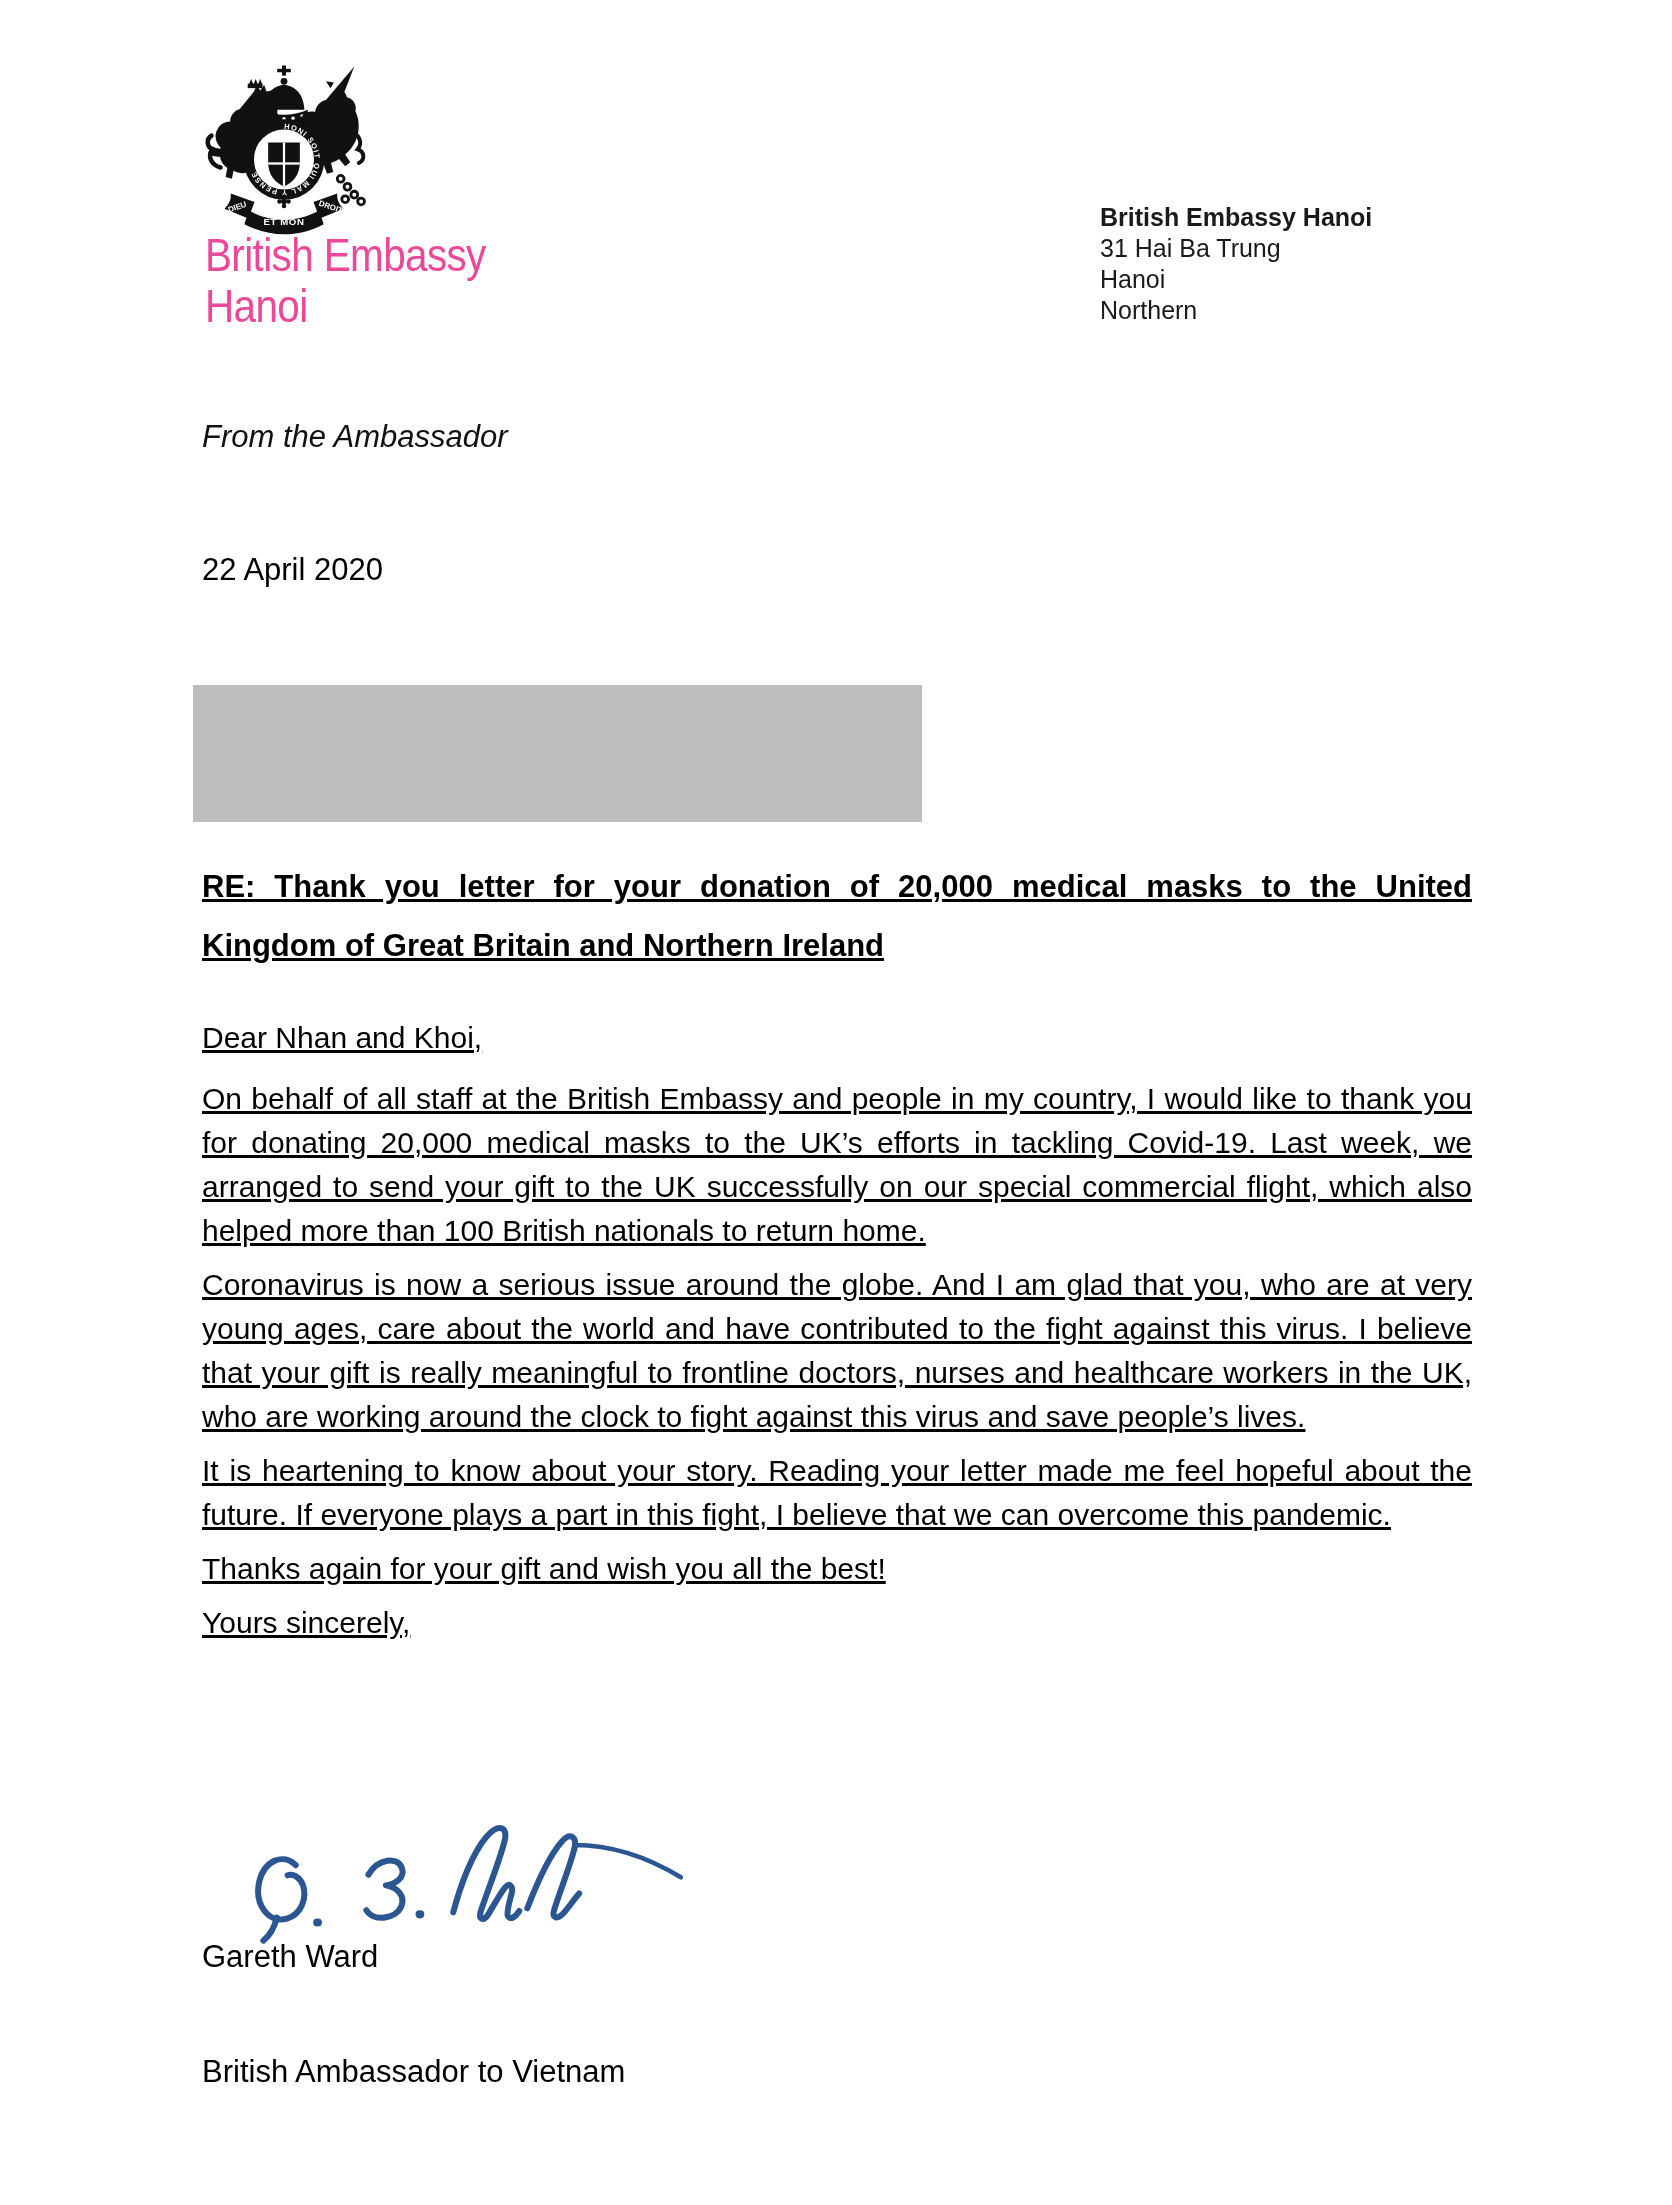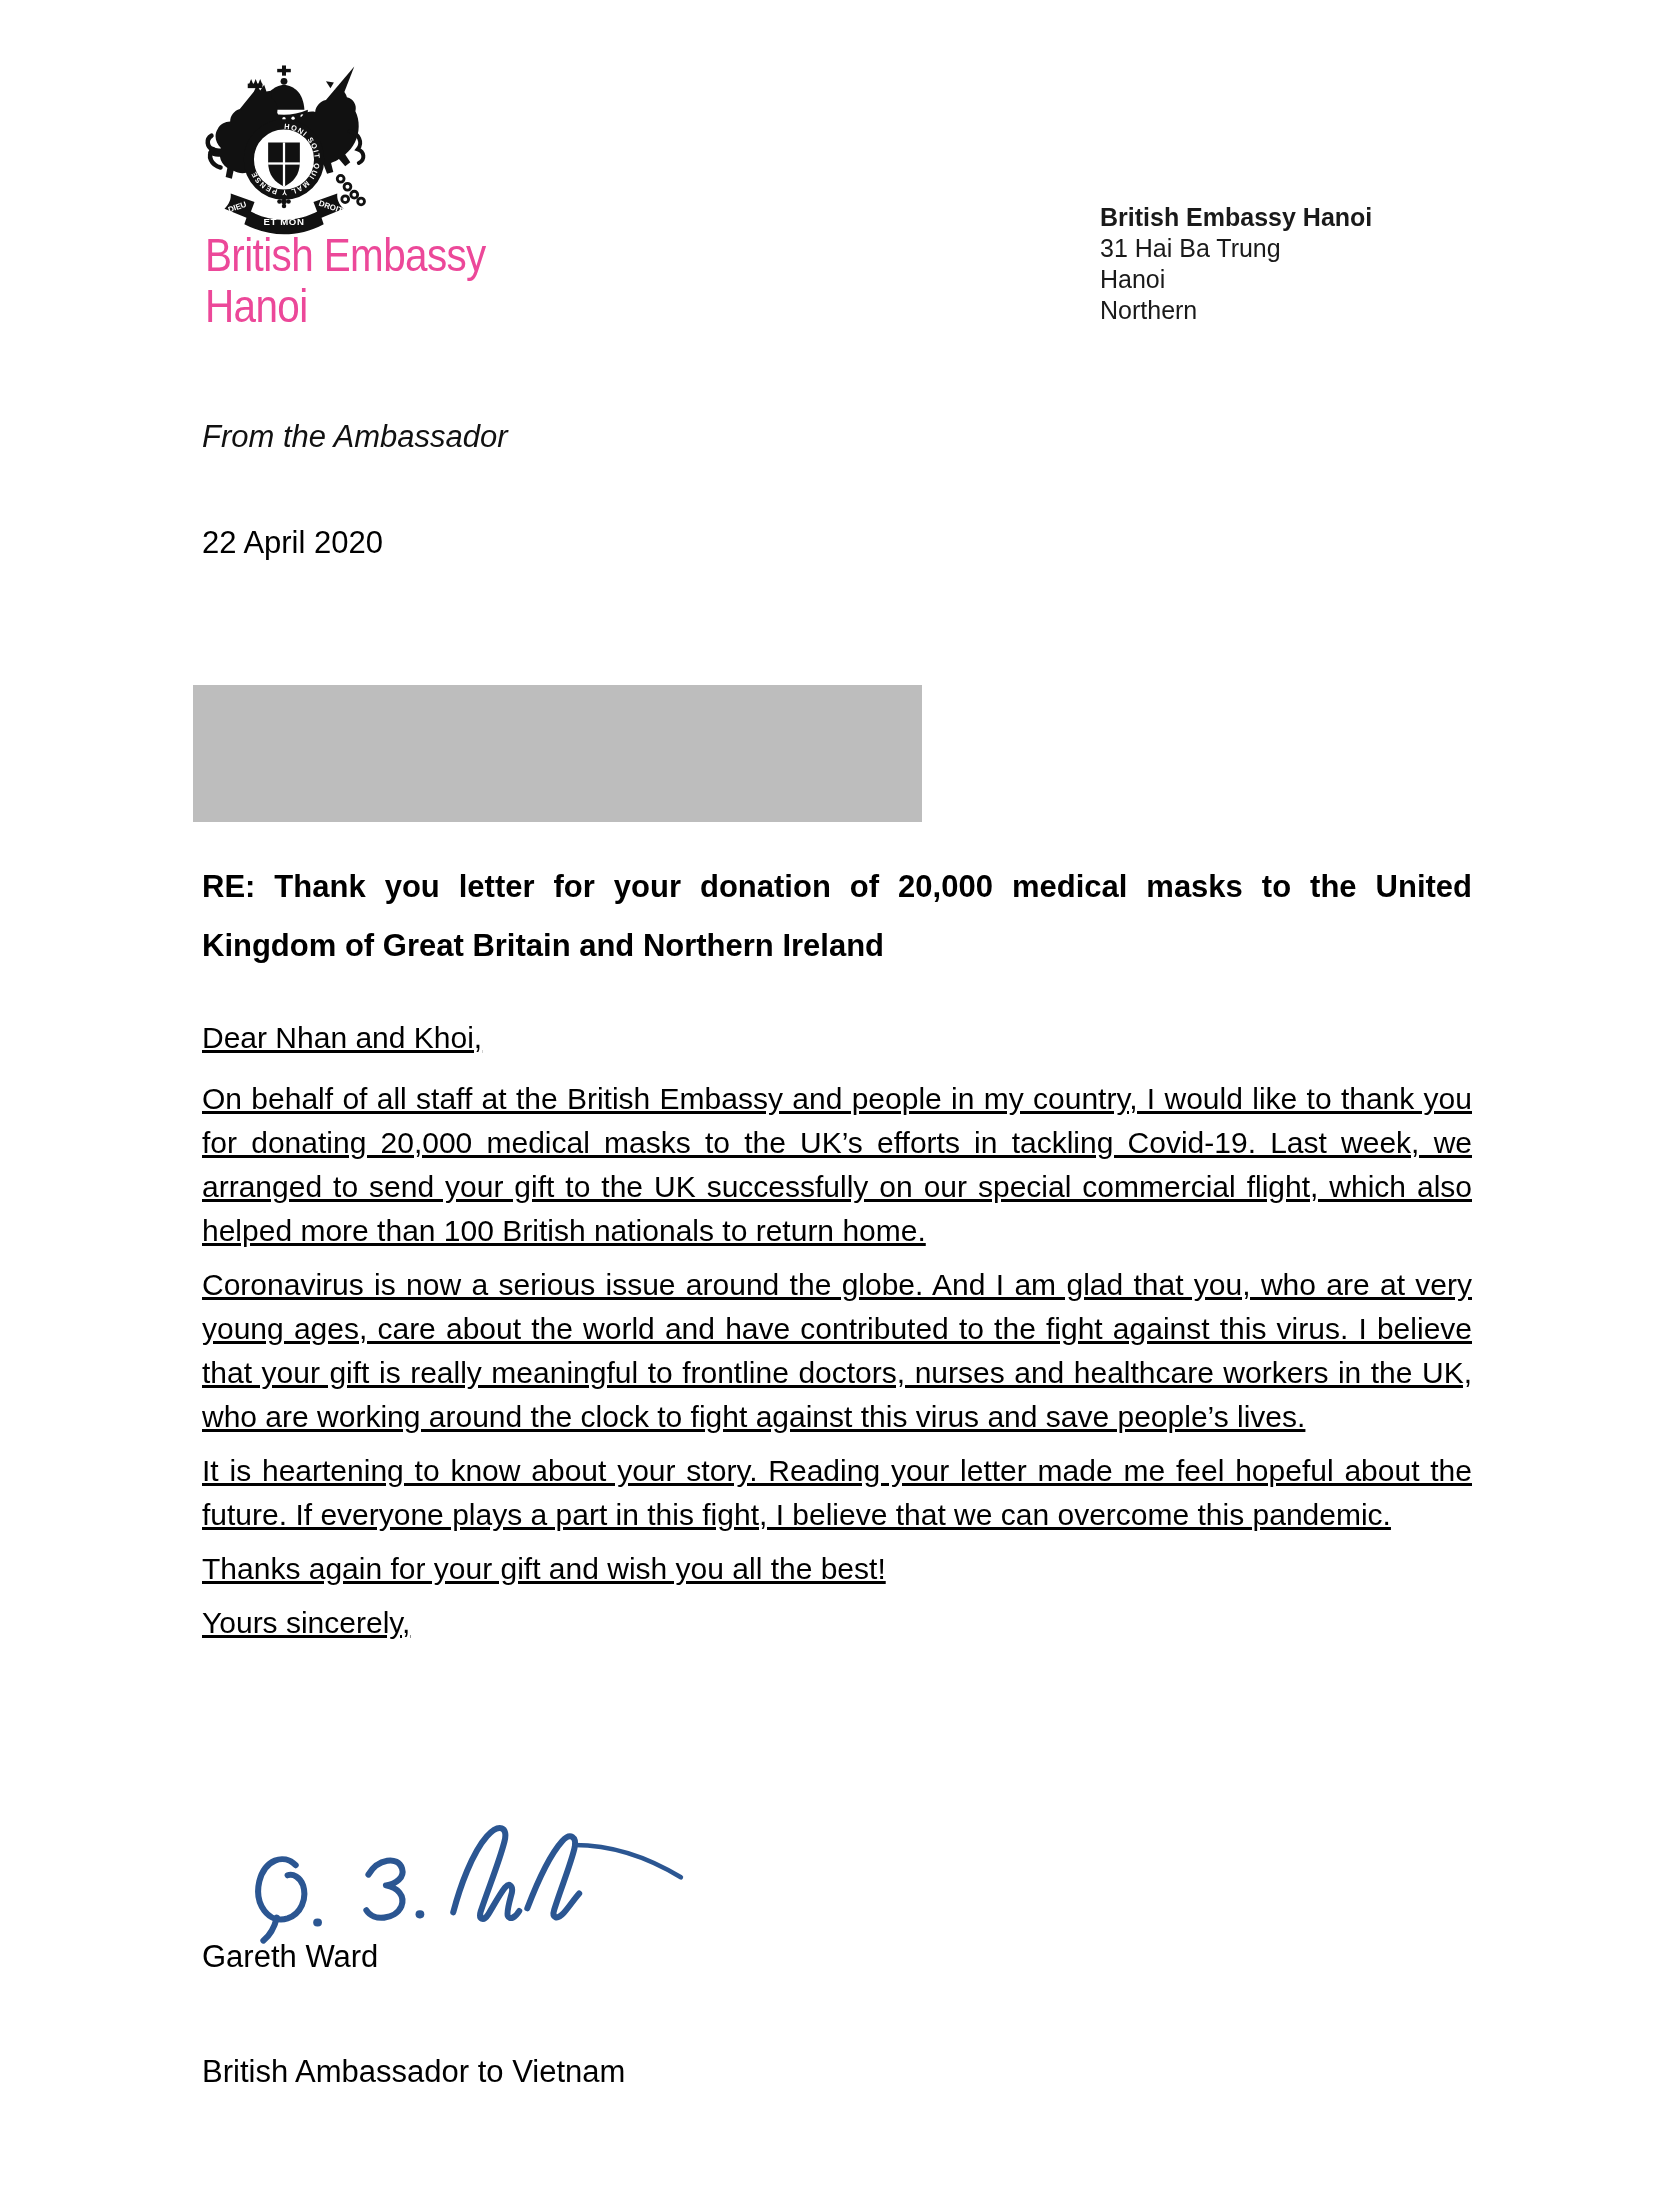--- a/index.html
+++ b/index.html
@@ -54,21 +54,21 @@
     position: absolute;
     left: 202px;
     top: 419px;
     font-size: 31px;
     font-style: italic;
     color: #111;
   }
   .date-line {
     position: absolute;
     left: 202px;
-    top: 525px;
+    top: 552px;
     font-size: 31px;
     text-align: right;
   }
   .recipient-line {
     position: absolute;
     left: 202px;
     top: 642px;
     font-size: 31px;
     font-weight: bold;
   }
@@ -81,20 +81,21 @@
     background: #bdbdbd;
   }
   .subject {
     position: absolute;
     left: 202px;
     top: 857px;
     width: 1270px;
     font-size: 31px;
     font-weight: bold;
     line-height: 59px;
+    text-decoration: underline;
   }
   .subject-line1 {
     text-align: justify;
     text-align-last: justify;
   }
   
   .bodytext {
     position: absolute;
     left: 202px;
     top: 1016px;

